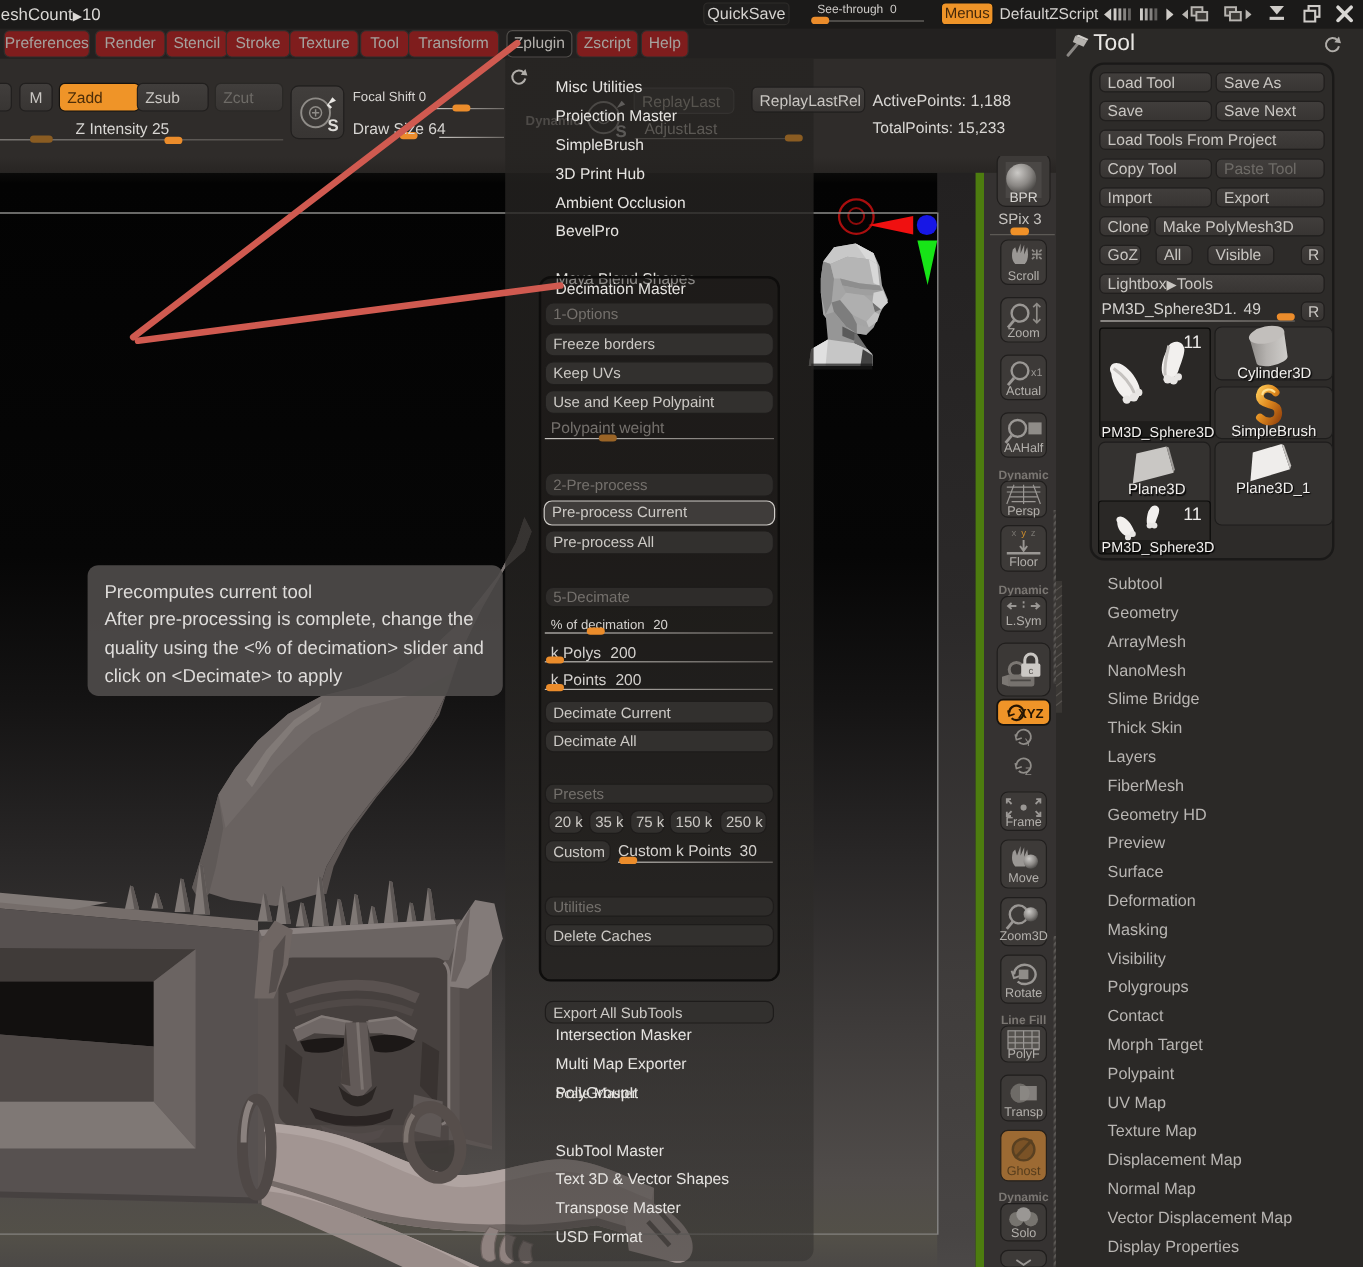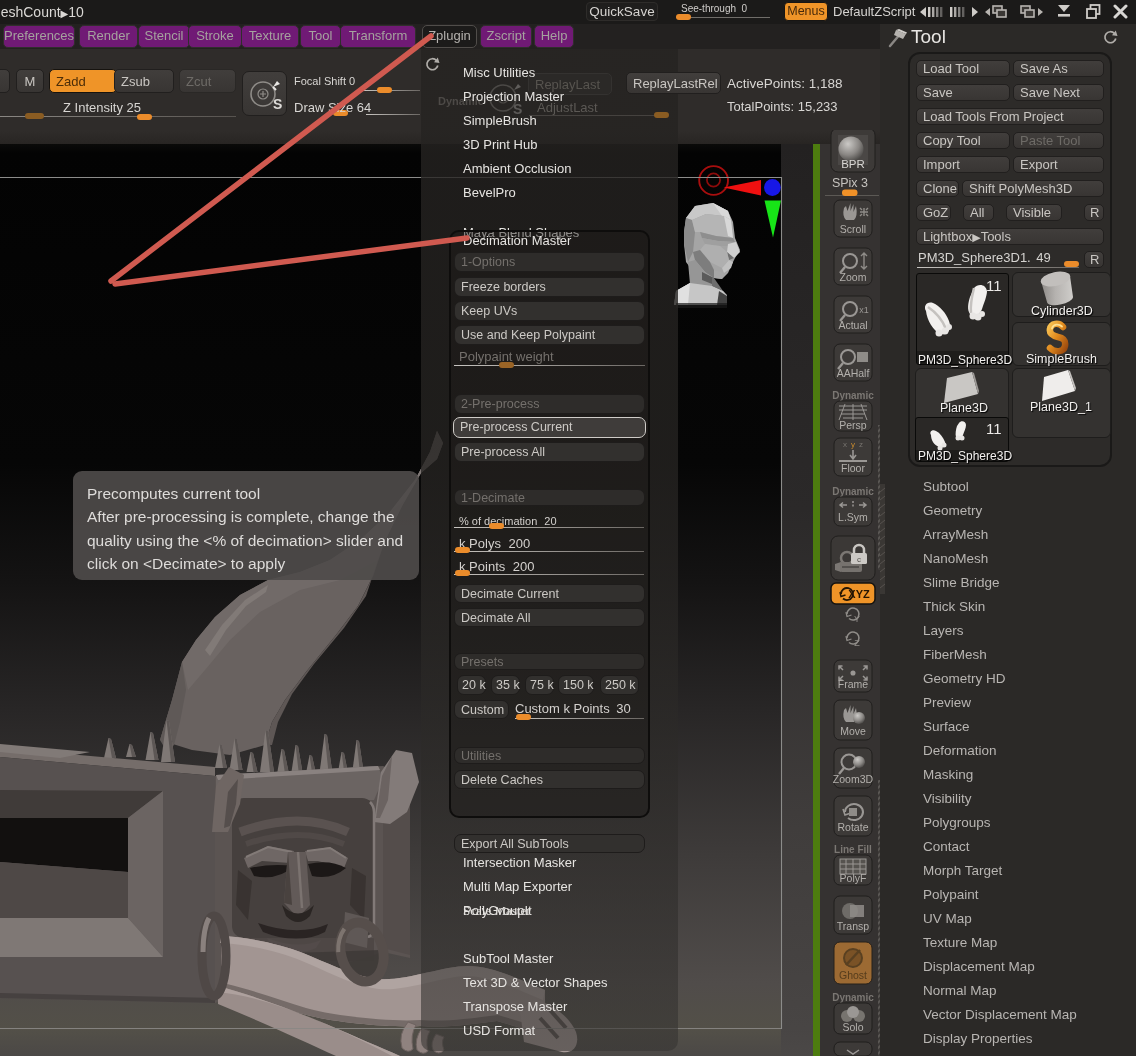--- a/index.html
+++ b/index.html
@@ -1,19 +1,19 @@
 <!DOCTYPE html>
 <html><head><meta charset="utf-8">
 <style>
 html,body{margin:0;padding:0;background:#2b2927;}
 body{width:1136px;height:1056px;position:relative;overflow:hidden;font-family:"Liberation Sans",sans-serif;-webkit-font-smoothing:antialiased;}
 .abs{position:absolute;}
 .btn{position:absolute;background:linear-gradient(#413e3c,#383533);border:1px solid #211f1e;border-radius:5px;color:#c9c6c2;font-size:13px;line-height:15px;padding:0 0 0 6px;white-space:nowrap;box-sizing:border-box;}
 .btn.dis{color:#6e6b67;}
-.mbtn{position:absolute;top:25px;height:21px;line-height:20px;border:1px solid #302e2c;border-radius:5px;background:#701a75;color:#a5a29e;font-size:13px;text-align:center;}
+.mbtn{position:absolute;top:25px;height:21px;line-height:20px;border:1px solid #302e2c;border-radius:5px;background:#7f1d1d;color:#a5a29e;font-size:13px;text-align:center;}
 .mi{position:absolute;left:42px;color:#e6e4e1;font-size:13px;white-space:nowrap;}
 .sbtn{position:absolute;background:#32302e;border:1px solid #1e1c1b;border-radius:7px;color:#ccc9c5;font-size:12.5px;box-sizing:border-box;padding-left:6px;white-space:nowrap;}
 .sbtn.dis{color:#74706c;background:#2e2c2a;}
 .lbl{position:absolute;white-space:nowrap;}
 .handle{position:absolute;width:15px;height:6px;border-radius:3px;background:#eb8c2b;}
 .sline{position:absolute;height:1px;background:linear-gradient(90deg,#c7c4c0,#6b6763);}
 </style></head>
 <body>
 
 <div class="abs" style="left:0;top:0;width:1136px;height:24px;background:#1b1a19;"></div>
@@ -474,21 +474,21 @@
  <div class="btn" style="left:36px;top:36px;width:94px;height:17px;">Load Tool</div>
  <div class="btn" style="left:133px;top:36px;width:91px;height:17px;">Save As</div>
  <div class="btn" style="left:36px;top:60px;width:94px;height:17px;">Save</div>
  <div class="btn" style="left:133px;top:60px;width:91px;height:17px;">Save Next</div>
  <div class="btn" style="left:36px;top:84px;width:188px;height:17px;">Load Tools From Project</div>
  <div class="btn" style="left:36px;top:108px;width:94px;height:17px;">Copy Tool</div>
  <div class="btn dis" style="left:133px;top:108px;width:91px;height:17px;">Paste Tool</div>
  <div class="btn" style="left:36px;top:132px;width:94px;height:17px;">Import</div>
  <div class="btn" style="left:133px;top:132px;width:91px;height:17px;">Export</div>
  <div class="btn" style="left:36px;top:156px;width:43px;height:17px;">Clone</div>
- <div class="btn" style="left:82px;top:156px;width:142px;height:17px;">Shift PolyMesh3D</div>
+ <div class="btn" style="left:82px;top:156px;width:142px;height:17px;">Make PolyMesh3D</div>
  <div class="btn" style="left:36px;top:180px;width:35px;height:17px;">GoZ</div>
  <div class="btn" style="left:83px;top:180px;width:31px;height:17px;">All</div>
  <div class="btn" style="left:126px;top:180px;width:56px;height:17px;">Visible</div>
  <div class="btn" style="left:204px;top:180px;width:20px;height:17px;padding-left:5px;">R</div>
  <div class="btn" style="left:36px;top:204px;width:188px;height:17px;">Lightbox<span style="font-size:11px;">▶</span>Tools</div>
  <div class="lbl" style="left:38px;top:226px;font-size:13px;color:#d5d3d0;">PM3D_Sphere3D1. <span style="margin-left:2px;">49</span></div>
  <div class="sline" style="left:37px;top:243px;width:162px;"></div>
  <div class="handle" style="left:184px;top:237px;"></div>
  <div class="btn" style="left:204px;top:227px;width:20px;height:17px;padding-left:5px;">R</div>
 
@@ -631,21 +631,21 @@
  <div class="sbtn dis" style="left:33px;top:203px;width:191px;height:20px;line-height:19px;">1-Options</div>
  <div class="sbtn" style="left:33px;top:228px;width:191px;height:20px;line-height:19px;">Freeze borders</div>
  <div class="sbtn" style="left:33px;top:252px;width:191px;height:20px;line-height:19px;">Keep UVs</div>
  <div class="sbtn" style="left:33px;top:276px;width:191px;height:20px;line-height:19px;">Use and Keep Polypaint</div>
  <div class="lbl" style="left:38px;top:300px;font-size:13px;color:#74706c;">Polypaint weight</div>
  <div class="sline" style="left:33px;top:316px;width:191px;"></div>
  <div class="handle" style="left:78px;top:313px;background:#9a6426;"></div>
  <div class="sbtn dis" style="left:33px;top:345px;width:191px;height:20px;line-height:19px;">2-Pre-process</div>
  <div class="sbtn" style="left:32px;top:368px;width:193px;height:21px;line-height:19px;border:1.5px solid #cfccc8;background:#3f3c3a;">Pre-process Current</div>
  <div class="sbtn" style="left:33px;top:393px;width:191px;height:20px;line-height:19px;">Pre-process All</div>
- <div class="sbtn dis" style="left:33px;top:440px;width:191px;height:17px;line-height:16px;">1-Decimate</div>
+ <div class="sbtn dis" style="left:33px;top:440px;width:191px;height:17px;line-height:16px;">5-Decimate</div>
  <div class="lbl" style="left:38px;top:466px;font-size:11px;color:#d3d0cd;">% of decimation <span style="margin-left:4px;">20</span></div>
  <div class="sline" style="left:33px;top:478px;width:190px;"></div>
  <div class="handle" style="left:68px;top:474px;"></div>
  <div class="lbl" style="left:38px;top:487px;font-size:13px;color:#d3d0cd;">k Polys <span style="margin-left:4px;">200</span></div>
  <div class="sline" style="left:33px;top:502px;width:190px;"></div>
  <div class="handle" style="left:34px;top:498px;"></div>
  <div class="lbl" style="left:38px;top:510px;font-size:13px;color:#d3d0cd;">k Points <span style="margin-left:4px;">200</span></div>
  <div class="sline" style="left:33px;top:525px;width:190px;"></div>
  <div class="handle" style="left:34px;top:521px;"></div>
  <div class="sbtn" style="left:33px;top:535px;width:191px;height:19px;line-height:18px;">Decimate Current</div>

